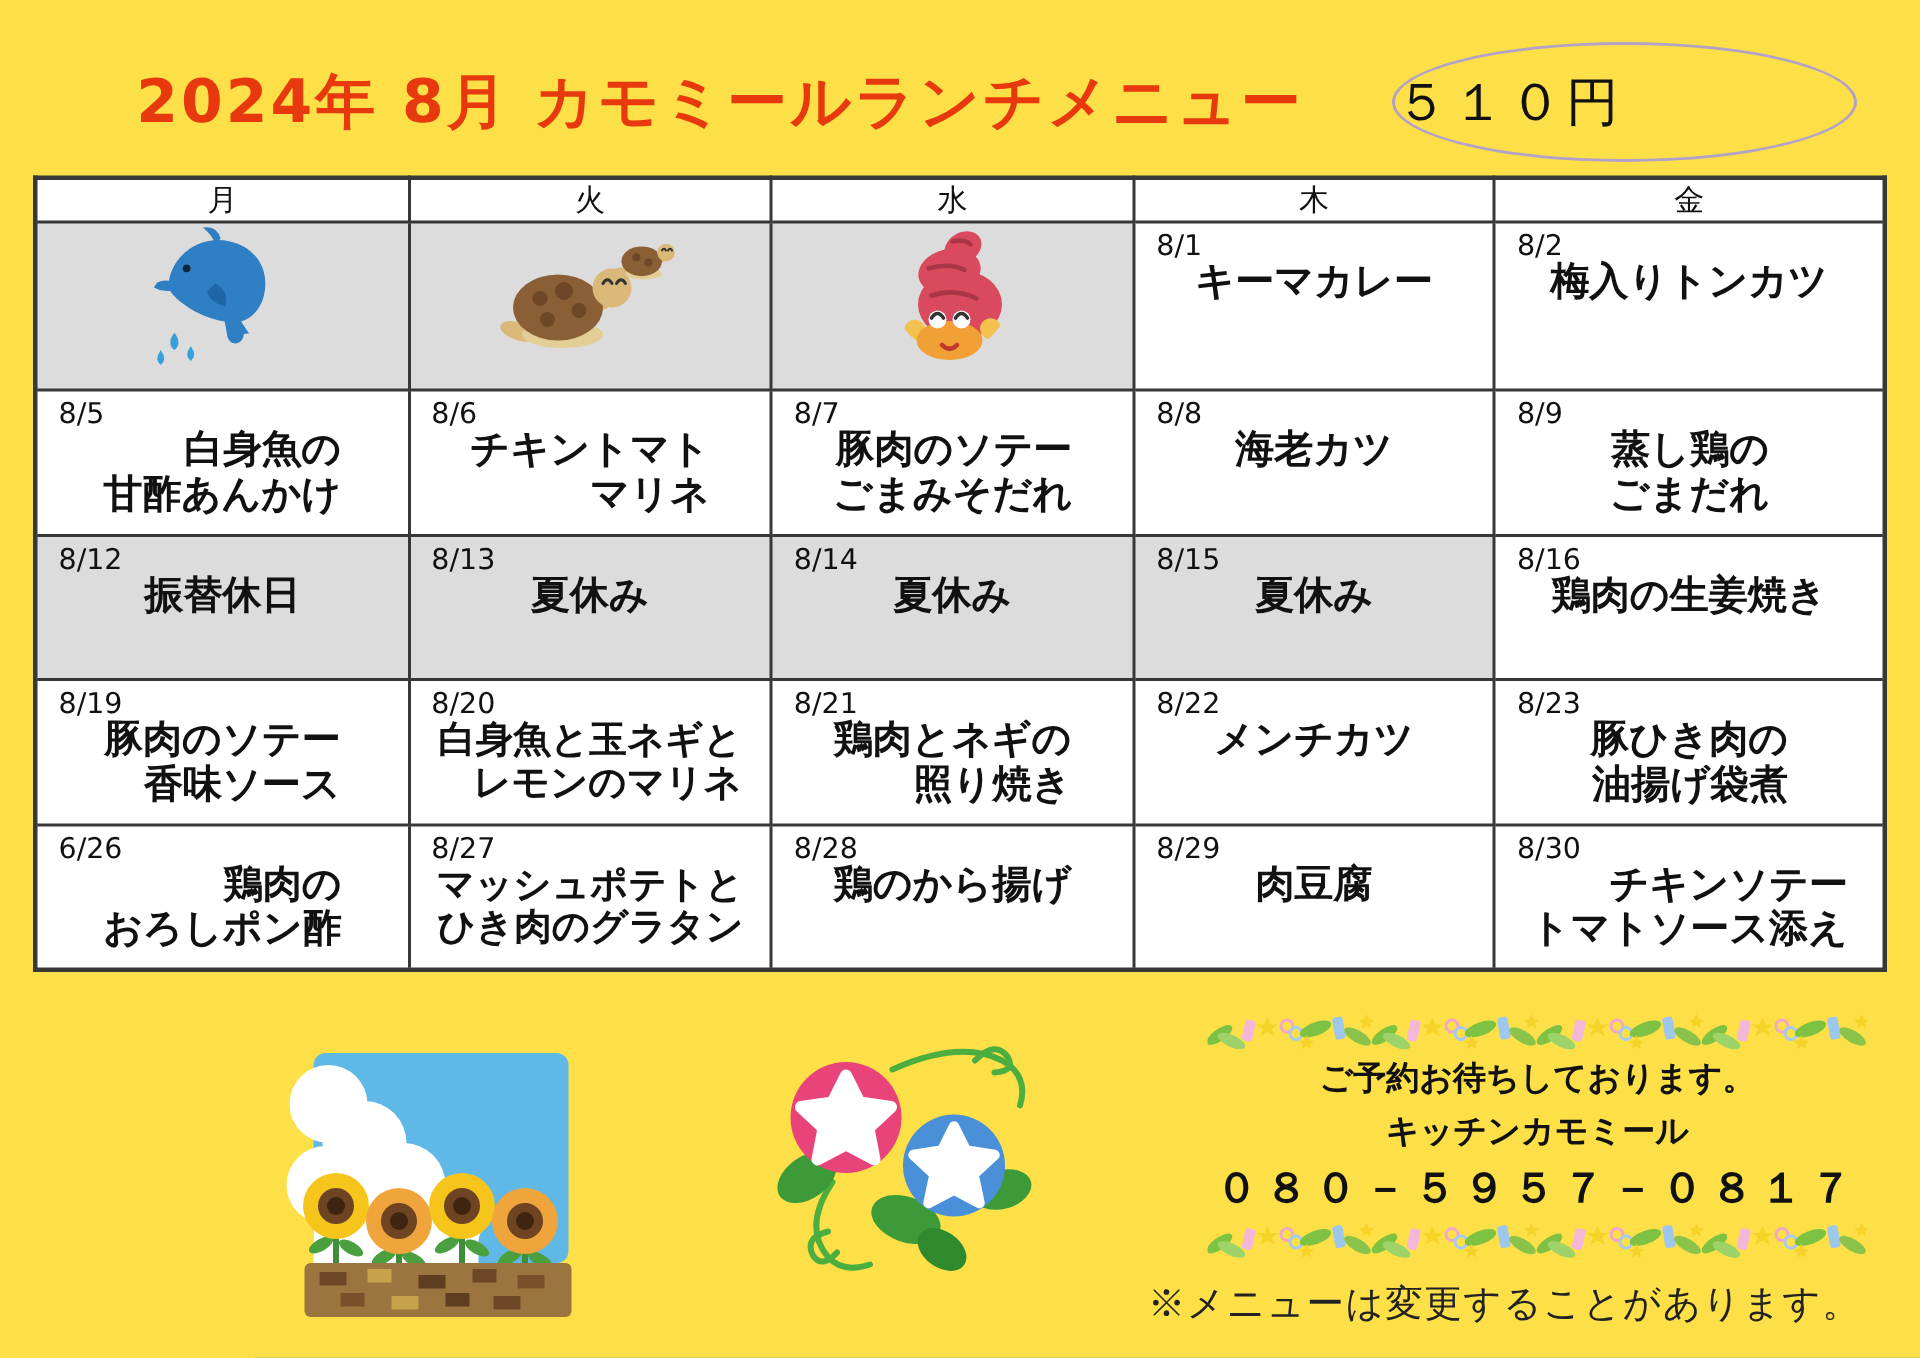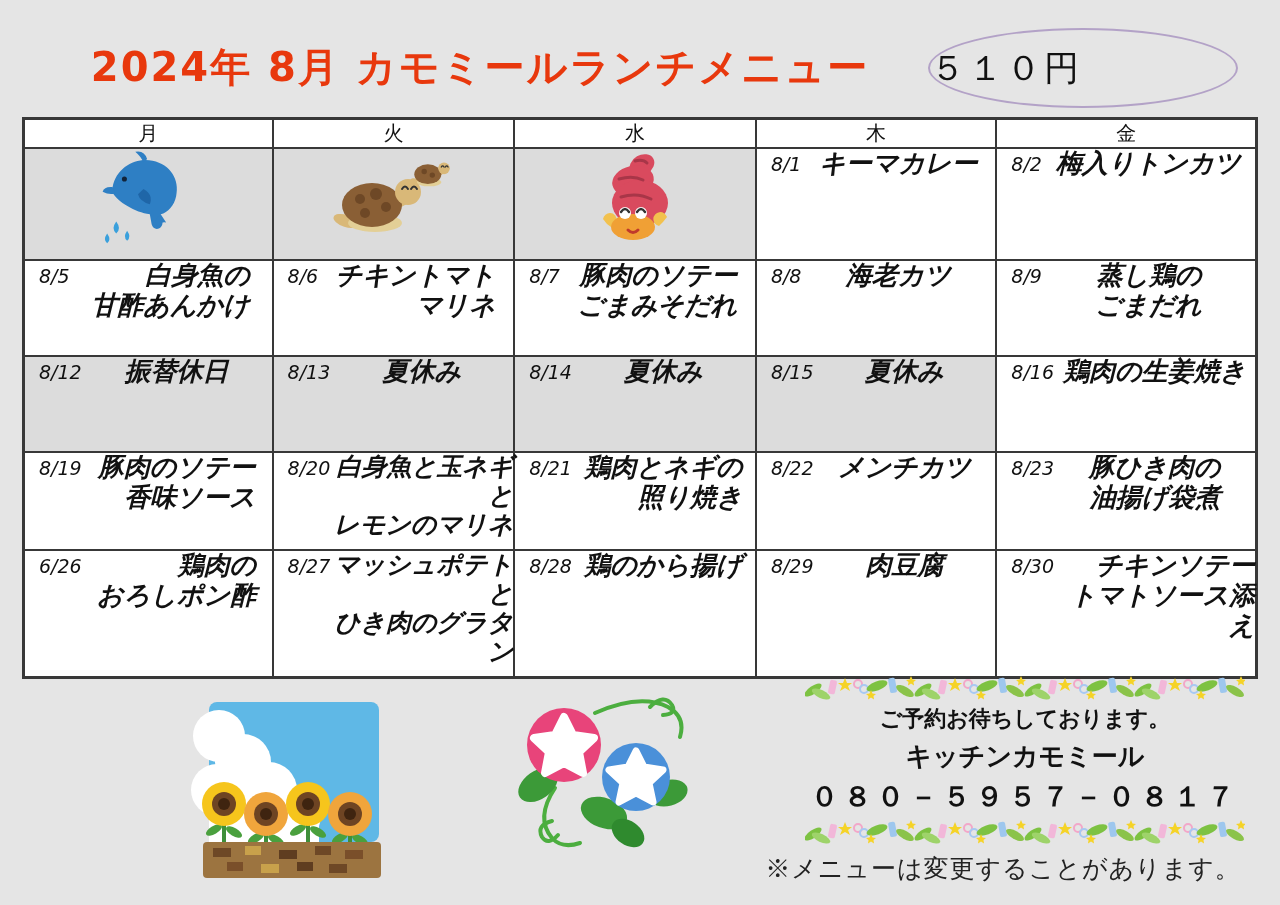--- a/index.html
+++ b/index.html
@@ -1,50 +1,50 @@
 <!DOCTYPE html>
 <html><head>
 <meta charset="utf-8">
 <style>
   * { margin:0; padding:0; box-sizing:border-box; }
   body { background:#888; font-family:"DejaVu Sans", sans-serif; }
-  .page { position:relative; width:1280px; height:905px; background:#e5e5e5; overflow:hidden; margin:0 auto; }
+  .page { position:relative; width:1280px; height:905px; background:#fde047; overflow:hidden; margin:0 auto; }
 
   
   .title { position:absolute; left:20px; top:40px; width:920px; text-align:center;
            font-size:40px; font-weight:800; color:#e8380d; letter-spacing:2px; }
   .price-oval { position:absolute; left:928px; top:28px; width:310px; height:80px;
            border:2px solid #b3a2c7; border-radius:50%; display:flex; align-items:center; justify-content:flex-start;
            font-size:35px; color:#111; letter-spacing:3px; font-weight:500; }
 
   
   table.cal { position:absolute; left:22px; top:117px; width:1236px; border-collapse:collapse;
               table-layout:fixed; }
   table.cal, table.cal td, table.cal th { border:2px solid #383838; }
   table.cal { border-width:3px; }
   th.dow { height:28px; font-size:20px; font-weight:500; color:#111; background:#fff; }
   td.cell { padding:0; vertical-align:top; background:#fff; }
   td.shaded { background:#dcdcdc; }
   tr.wk { height:96px; }
   tr.wk1 { height:112px; }
-  .cellwrap { display:flex; flex-direction:row; height:100%;font-style:italic; }
+  .cellwrap { display:flex; flex-direction:column; height:100%; }
   .date { height:25px; padding:4px 0 0 14px; font-size:19px; color:#111; text-align:left; }
   .menu { flex:1; display:flex; align-items:center; justify-content:center; text-align:right;
           font-size:26px; font-weight:bold; color:#111; white-space:pre-line; line-height:1.15;
           padding-bottom:10px; }
   .menu.sm { font-size:25px; }
   .illus { display:flex; align-items:center; justify-content:center; height:100%; }
 
   
   .sunflower-box { position:absolute; left:183px; top:698px; }
   .asagao-box { position:absolute; left:500px; top:693px; }
   .contact { position:absolute; left:790px; top:672px; width:470px; text-align:center; color:#111; }
   .contact .deco { display:block; margin:0 auto; }
   .contact .line1 { font-size:22px; font-weight:600; margin-top:2px; }
-  .contact .line2 { font-size:26px; font-weight:600; margin-top:5px;text-align:center; }
+  .contact .line2 { font-size:22px; font-weight:600; margin-top:5px;text-align:center; }
   .contact .phone { font-size:28px; font-weight:600; letter-spacing:5px; margin-top:4px; }
   .note { position:absolute; left:748px; top:852px; width:510px; font-family:Liberation Serif, serif;
           font-size:25px; color:#222; letter-spacing:1px;text-align:center; }
 </style>
 </head>
 <body>
 
 <div class="page">
 
   <div class="title">2024年 8月 カモミールランチメニュー</div>

